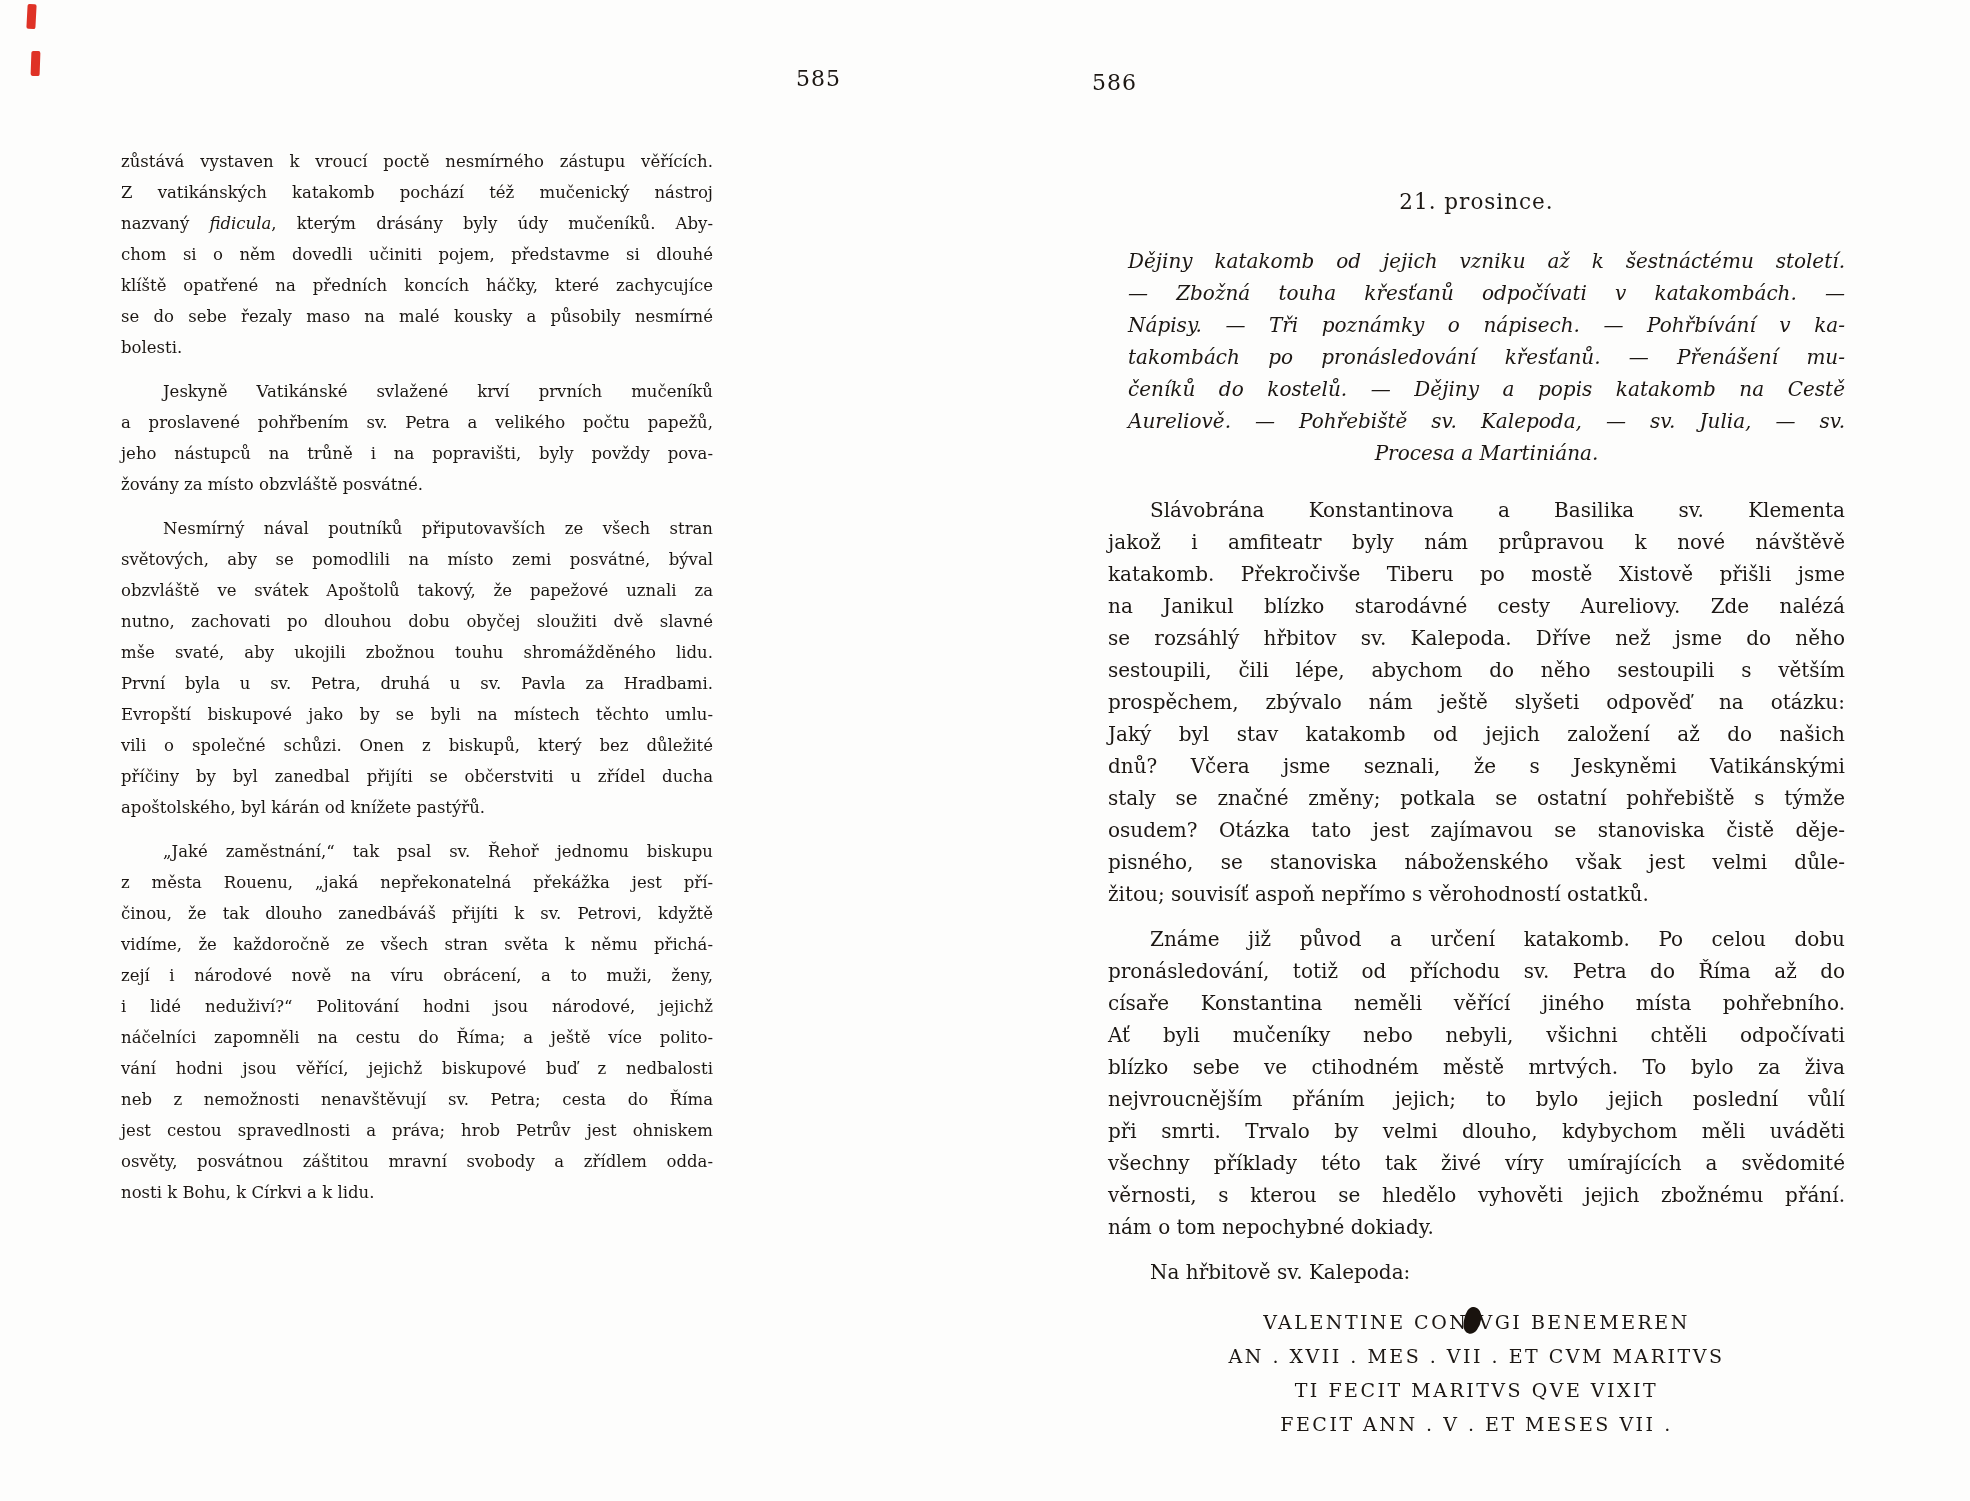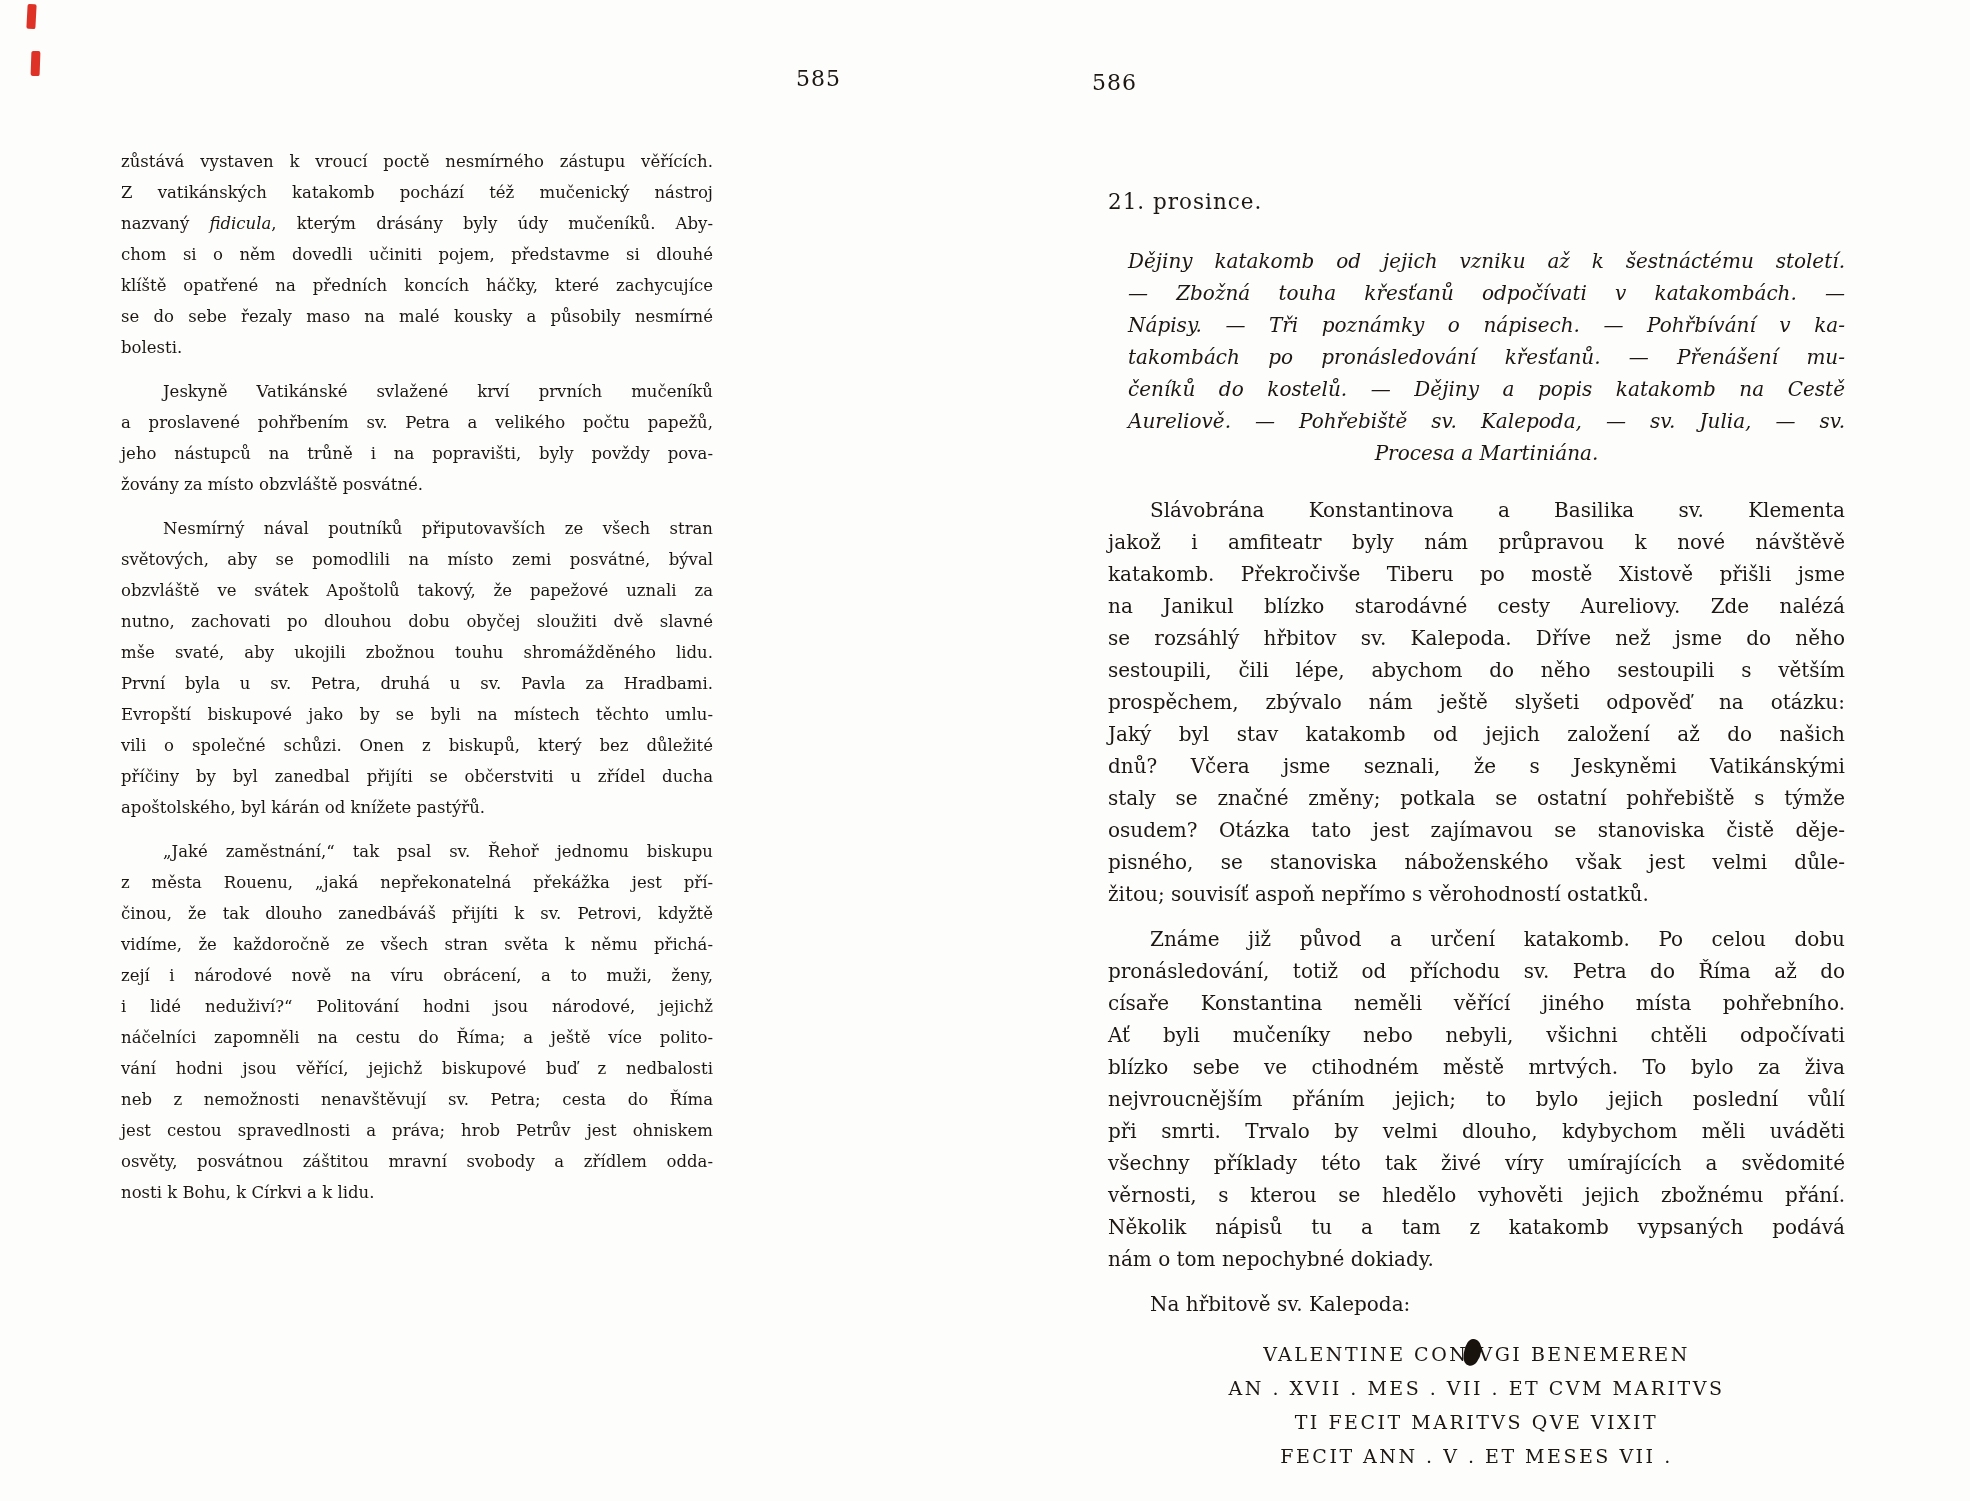--- a/index.html
+++ b/index.html
@@ -24,20 +24,21 @@
   .col-left{
     position:absolute;left:121px;top:146px;width:592px;
     font-size:16.5px;line-height:31px;
   }
   
   .col-right{
     position:absolute;left:1108px;top:186px;width:737px;
     font-size:20px;line-height:32px;
   }
   .chapter-heading{
+    text-align:center;
     font-size:21.5px;
     letter-spacing:1px;
     margin:0 0 0 0;
   }
   .ln{ text-align:justify; text-align-last:justify; }
   .ln.end{ text-align:left; text-align-last:left; }
   .ln.end.center{ text-align:center; text-align-last:center; }
   .para.indent .ln:first-child{ text-indent:42px; }
   .para + .para{ margin-top:13px; }
   .para.italic{ font-style:italic; margin-top:27px; margin-bottom:25px; }
@@ -156,21 +157,20 @@
         <div class="para indent">
           <div class="ln">Známe již původ a určení katakomb. Po celou dobu</div>
           <div class="ln">pronásledování, totiž od příchodu sv. Petra do Říma až do</div>
           <div class="ln">císaře Konstantina neměli věřící jiného místa pohřebního.</div>
           <div class="ln">Ať byli mučeníky nebo nebyli, všichni chtěli odpočívati</div>
           <div class="ln">blízko sebe ve ctihodném městě mrtvých. To bylo za živa</div>
           <div class="ln">nejvroucnějším přáním jejich; to bylo jejich poslední vůlí</div>
           <div class="ln">při smrti. Trvalo by velmi dlouho, kdybychom měli uváděti</div>
           <div class="ln">všechny příklady této tak živé víry umírajících a svědomité</div>
           <div class="ln">věrnosti, s kterou se hledělo vyhověti jejich zbožnému přání.</div>
-          <div class="ln">Několik nápisů tu a tam z katakomb vypsaných podává</div>
           <div class="ln end">nám o tom nepochybné dokiady.</div>
         </div>
         <div class="para indent">
           <div class="ln end">Na hřbitově sv. Kalepoda:</div>
         </div>
       </div>
 
     <div class="inscription">
       <span class="ink-blot" style="background: rgb(25, 19, 14);"></span>
     <div class="ln end center">VALENTINE CONJVGI BENEMEREN</div>

